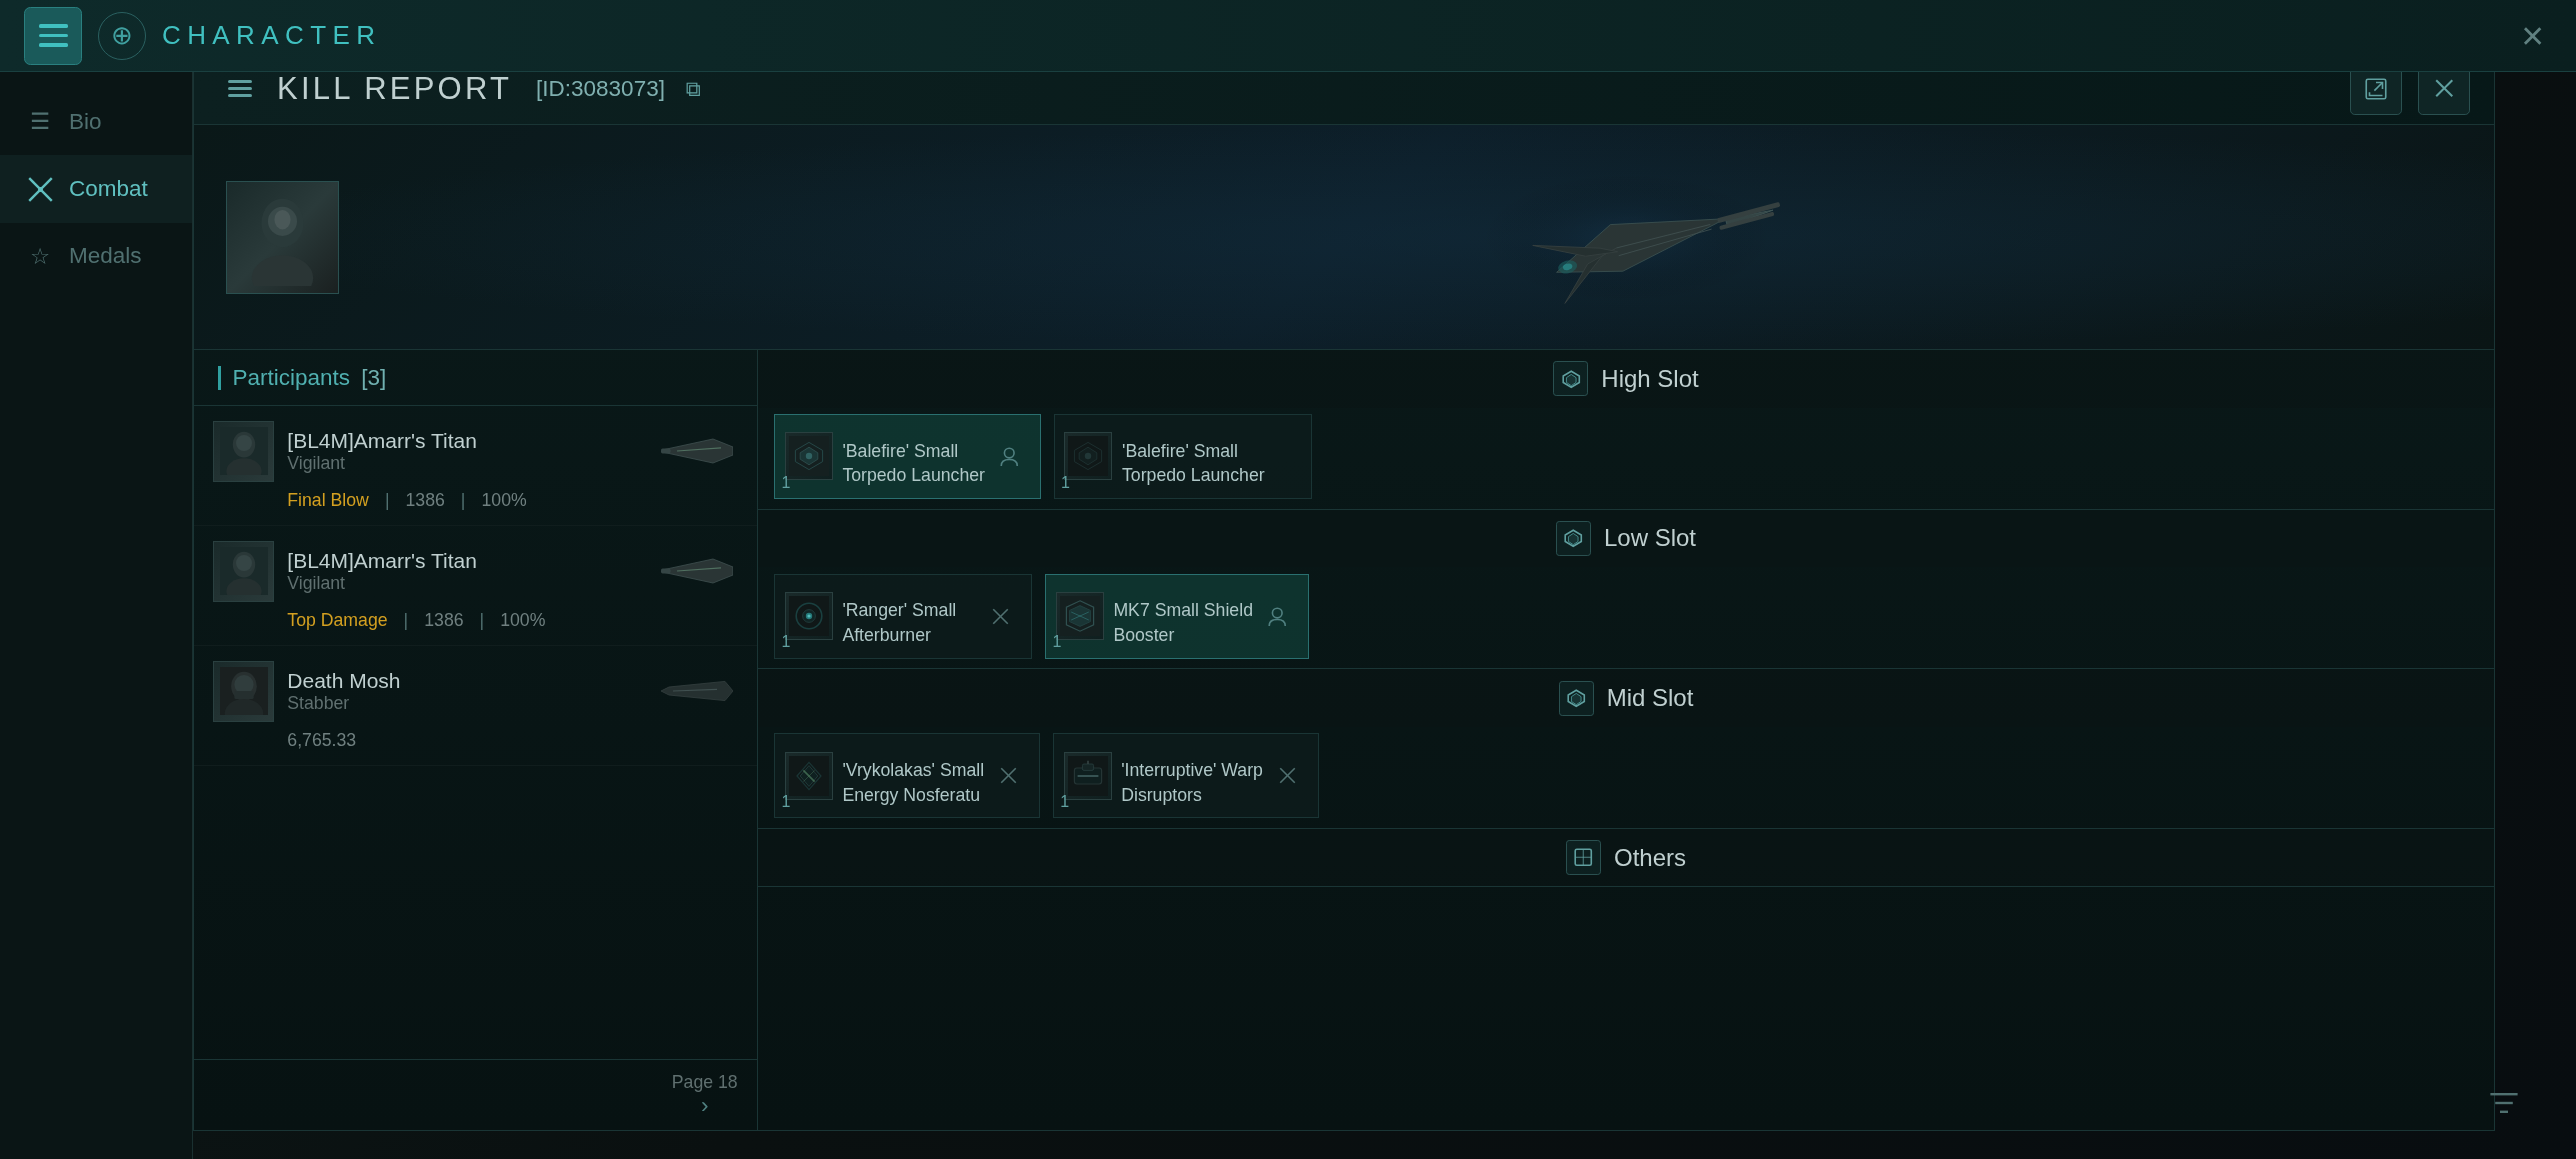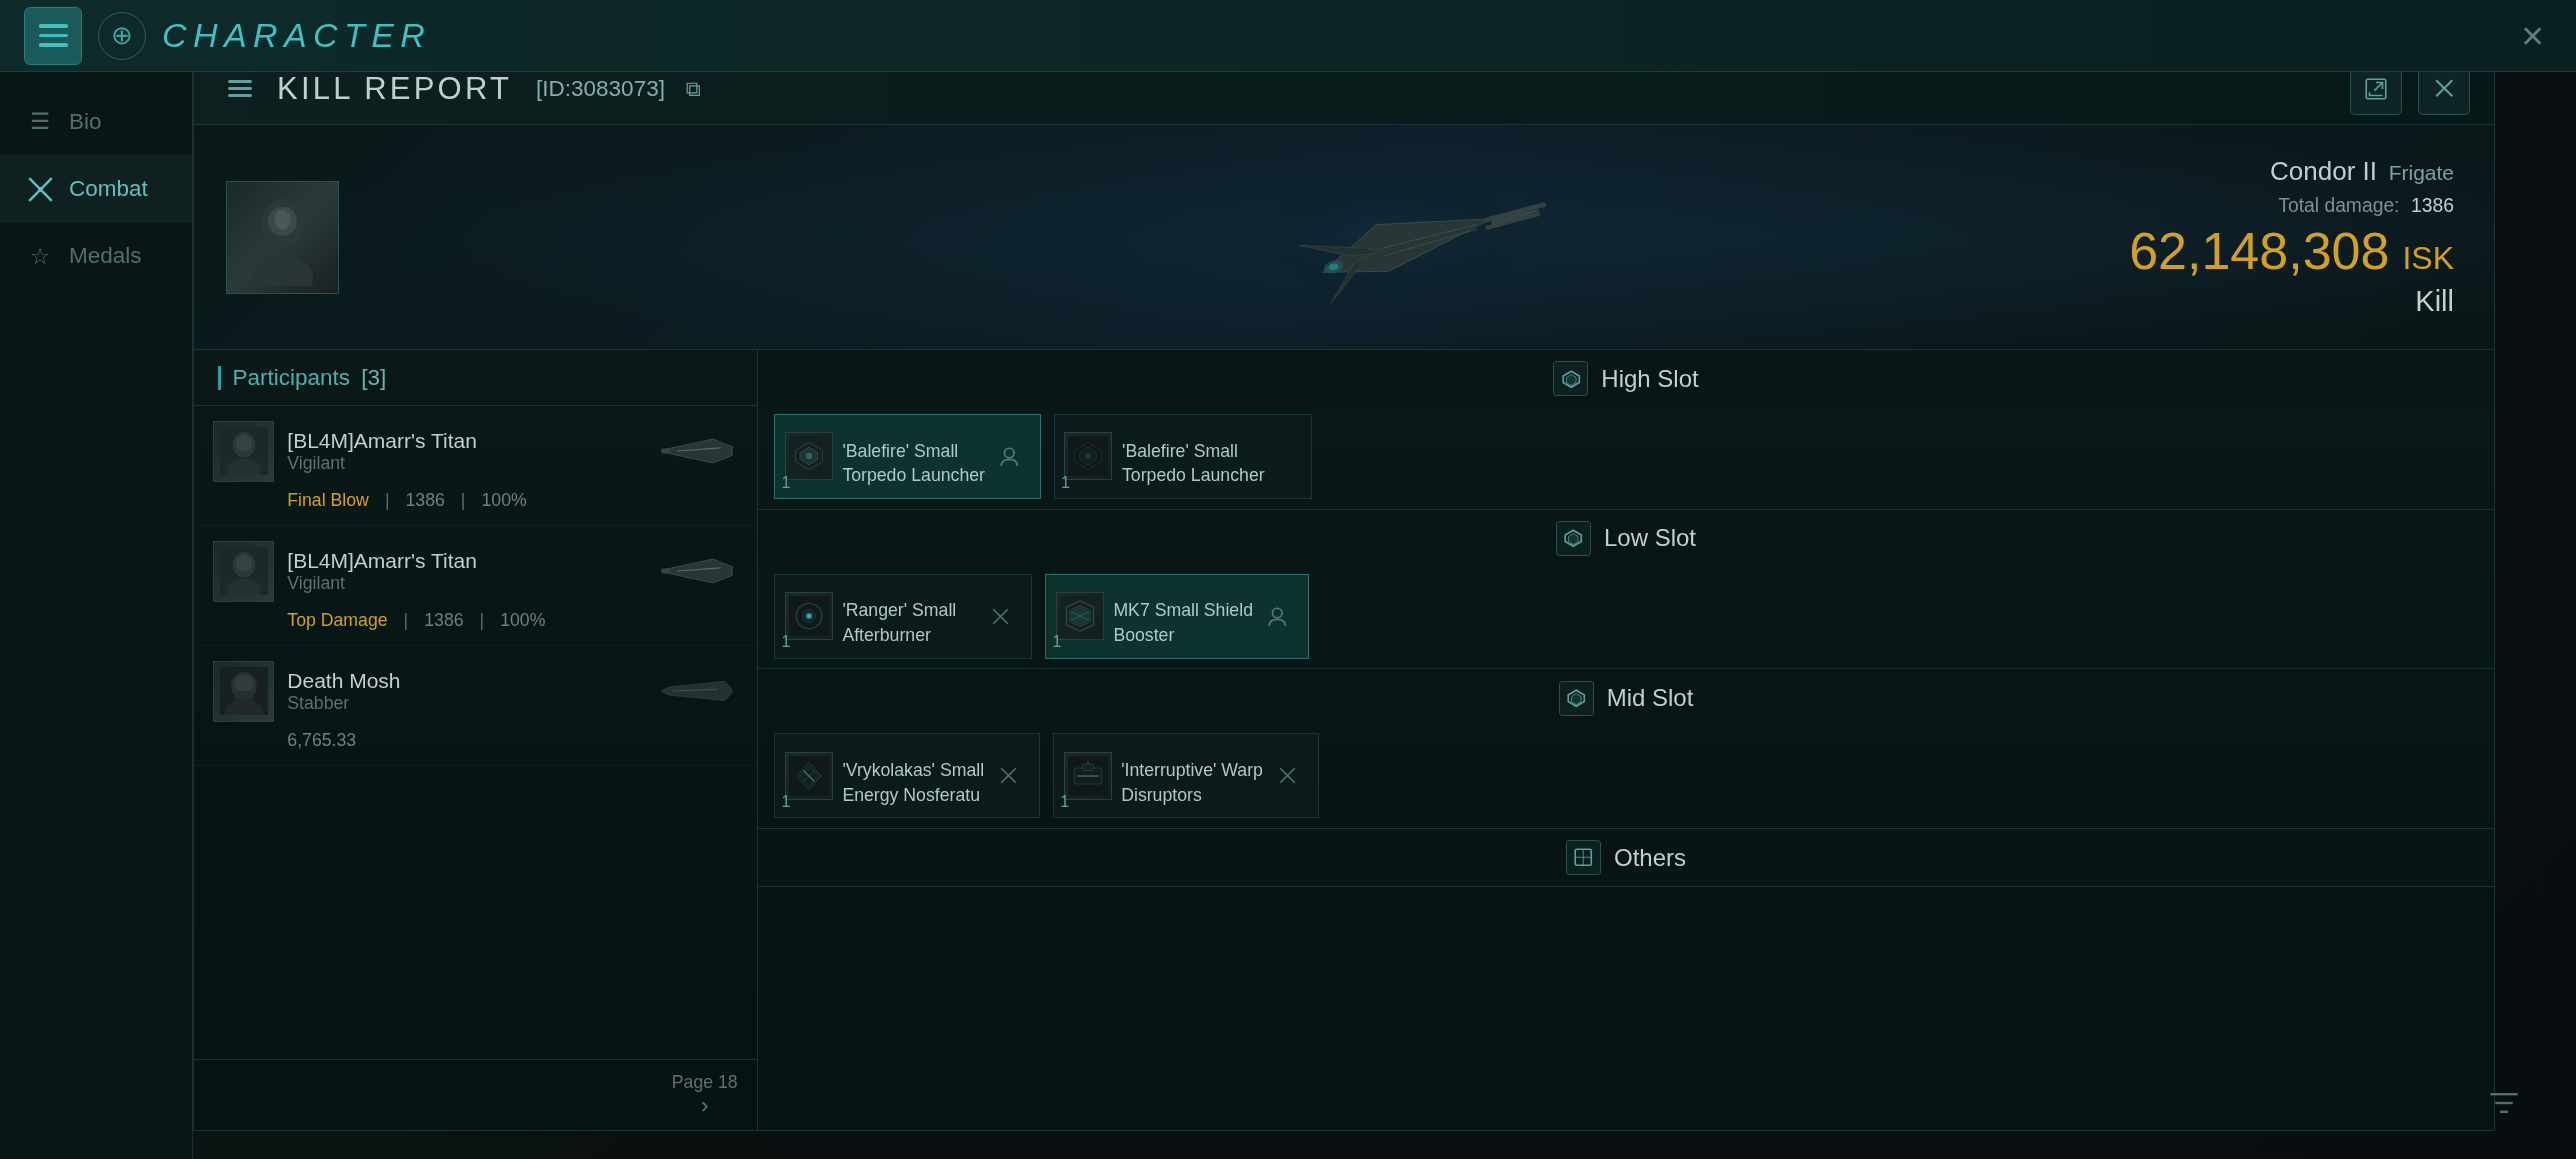--- a/index.html
+++ b/index.html
@@ -56,25 +56,24 @@
       width: 48px; height: 48px;
       border: 1.6px solid #2a6060;
       border-radius: 50%;
       display: flex; align-items: center; justify-content: center;
       color: #40a0a0;
       font-size: 26px;
     }
 
     .top-title {
       color: #40c0c0;
-      font-size: 34px;
+      font-size: 26px;
       font-weight: 300;
       letter-spacing: 6.4px;
       text-transform: uppercase;
-      font-style: italic;
     }
 
     .top-close {
       position: absolute;
       right: 32px;
       top: 50%;
       transform: translateY(-50%);
       color: #608080;
       font-size: 39px;
       cursor: pointer;
@@ -596,35 +595,20 @@
 
           <line x1="180" y1="90" x2="300" y2="92" stroke="#405050" stroke-width="1"></line>
           <line x1="180" y1="100" x2="300" y2="98" stroke="#405050" stroke-width="1"></line>
 
           <rect x="310" y="87" width="80" height="6" fill="#354040" rx="2"></rect>
           <rect x="310" y="97" width="70" height="5" fill="#354040" rx="2"></rect>
         </g>
       </svg>
     </div>
 
-    <div class="kill-value-section">
-      <div>
-        <span class="ship-name-line">Condor II</span>
-        <span class="ship-type" style="color:#80a0a0;font-size:21px;margin-left:8px;">Frigate</span>
-      </div>
-      <div>
-        <span class="total-damage-line">Total damage:</span>
-        <span class="total-damage-val" style="margin-left:8px;">1386</span>
-      </div>
-      <div style="display:flex;align-items:baseline;gap:13px;">
-        <span class="isk-value">62,148,308</span>
-        <span class="isk-label">ISK</span>
-      </div>
-      <div class="kill-label">Kill</div>
-    </div>
   </div>
 
   <div class="main-content">
 
     <div class="participants-panel">
       <div class="participants-header">
         <div class="participants-header-bar"></div>
         <span>Participants</span>
         <span style="color:#70b0b0;margin-left:4.8px;">[3]</span>
       </div>

